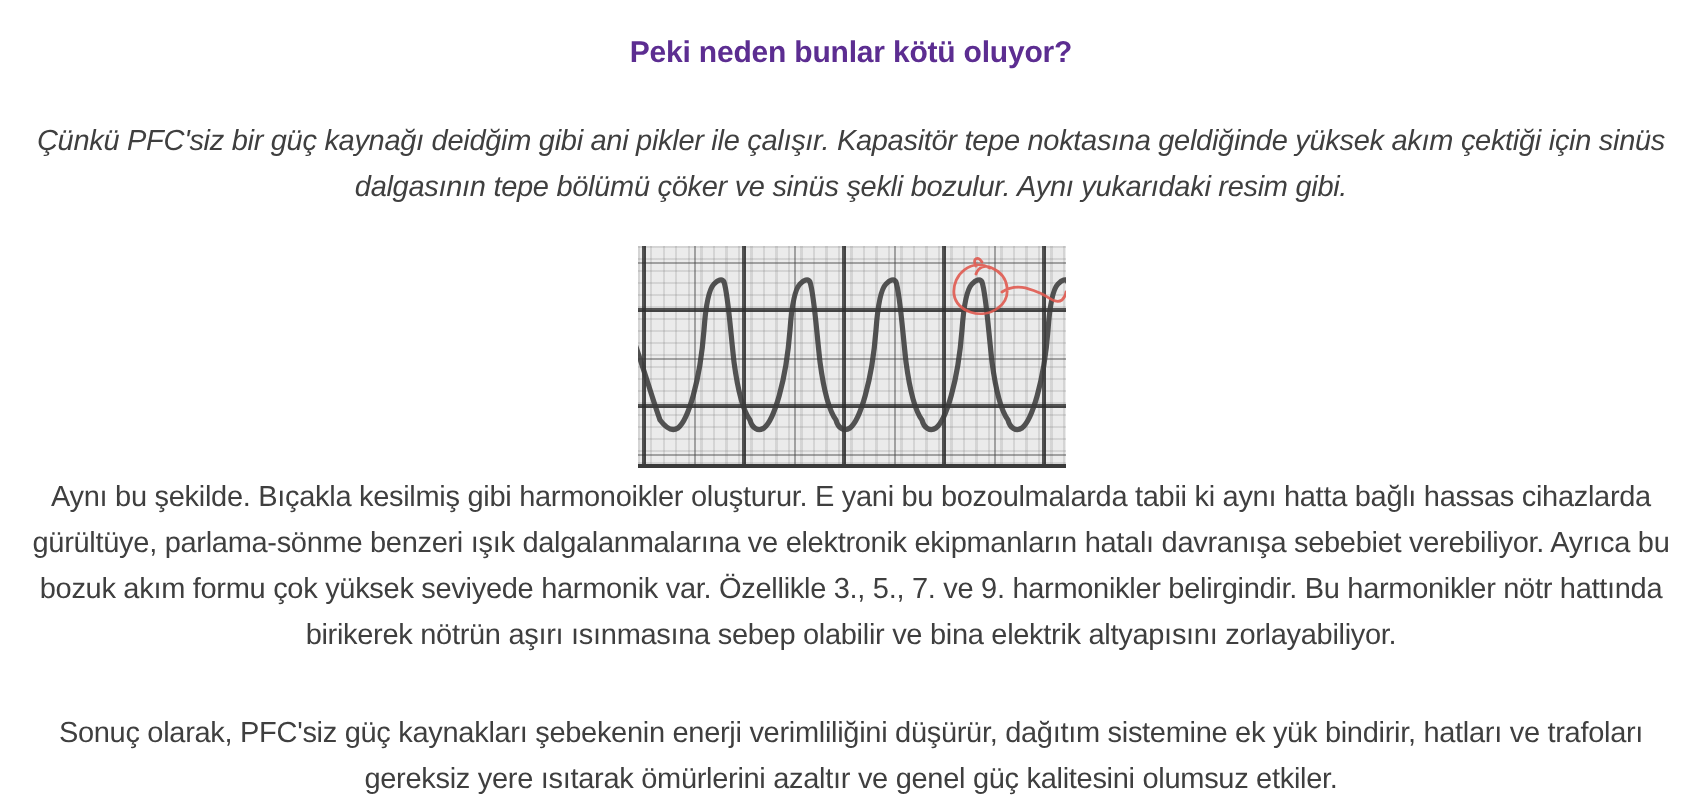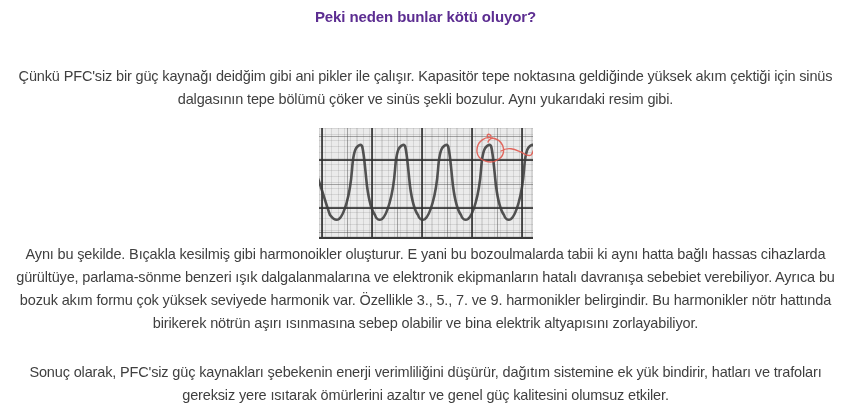--- a/index.html
+++ b/index.html
@@ -11,39 +11,39 @@
     width: 851px;
     height: 405px;
     overflow: hidden;
     font-family: "Liberation Sans", sans-serif;
     color: #3f3f3f;
   }
   .page {
     width: 851px;
     height: 405px;
     box-sizing: border-box;
-    padding: 8px 5px 0 5px;
+    padding: 18px 5px 0 5px;
   }
   .title {
     text-align: center;
     font-size: 15px;
     font-weight: bold;
     color: #5c2d91;
     margin: 0 0 0 0;
     letter-spacing: -0.1px;
   }
   .para {
     text-align: center;
     font-size: 14.5px;
     line-height: 23px;
     letter-spacing: -0.15px;
     margin: 0;
     color: #3f3f3f;
   }
-  .para-1 { margin-top: 40px; }
+  .para-1 { margin-top: 25px; font-style: italic; }
   .para-2 { margin-top: 4px; }
   .para-3 { margin-top: 26px; }
   .figure-wrap {
     margin-top: 17px;
     display: flex;
     justify-content: center;
   }
   
   .scope {
     position: relative;

